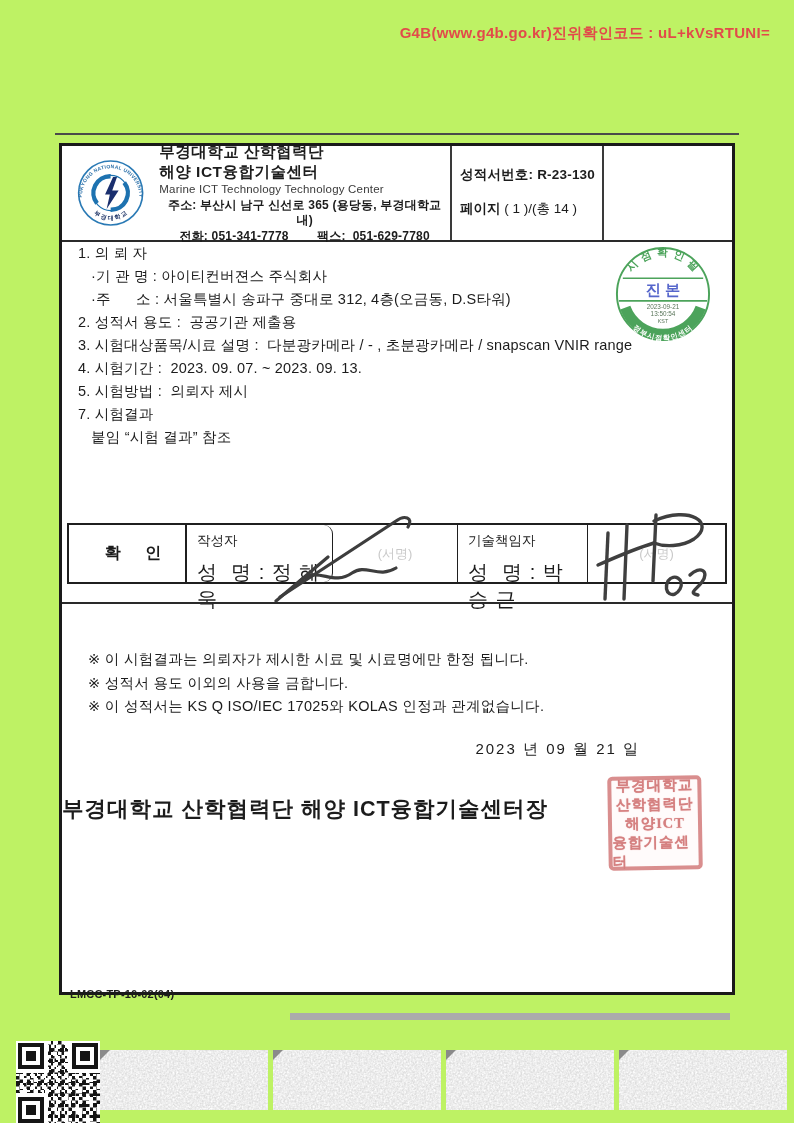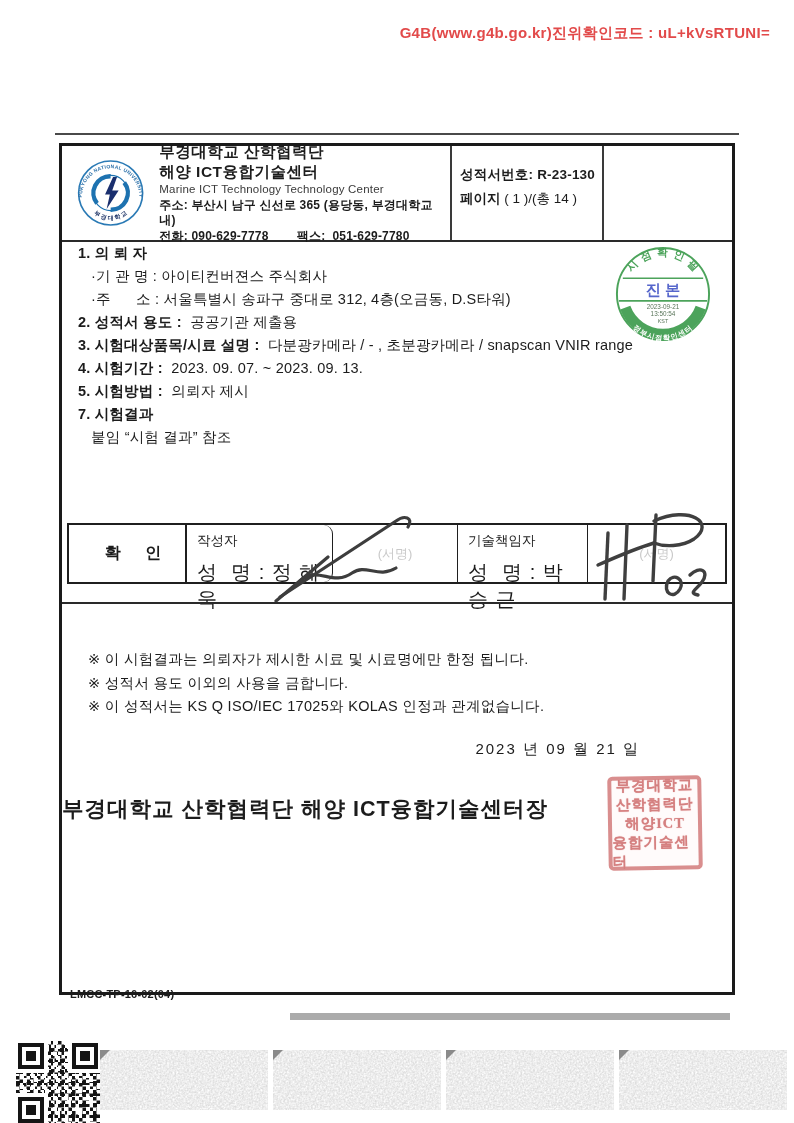--- a/index.html
+++ b/index.html
@@ -1,41 +1,41 @@
 <!DOCTYPE html>
 <html><head>
 <meta charset="utf-8">
 <style>
   html,body{margin:0;padding:0;background:#9e9e9e;}
-  .page{position:relative;width:794px;height:1123px;background:#ffffff;margin:0 auto;
+  .page{position:relative;width:794px;height:1123px;background:#bef264;margin:0 auto;
         font-family:"Liberation Sans","DejaVu Sans",sans-serif;color:#1c1c1c;overflow:hidden;}
   .abs{position:absolute;}
   
   .g4b{top:24px;right:24px;font-size:15px;font-weight:600;color:#e24a4a;letter-spacing:.3px;}
   
   .doc-title{top:82px;left:0;width:100%;text-align:center;font-size:40px;font-weight:800;
              letter-spacing:18px;color:#111;}
   .title-rule{top:133px;left:55px;width:684px;height:0;border-top:2.5px solid #4a4a4a;}
   
   .main-box{top:143px;left:59px;width:670px;height:846px;border:3px solid #1a1a1a;background:#fff;}
   
   .head-row{position:absolute;top:0;left:0;right:0;height:94px;display:flex;border-bottom:2px solid #2a2a2a;}
   .issuer-cell{width:388px;display:flex;align-items:center;padding:4px 0 4px 8px;box-sizing:border-box;}
   .issuer-text{margin-left:8px;line-height:1.25;}
   .org1,.org2{font-size:15.5px;font-weight:800;letter-spacing:.5px;}
   .org-en{font-size:11.5px;color:#3a3a3a;margin-top:1px;letter-spacing:.2px;}
-  .addr,.contact{font-size:12px;font-weight:700;margin-top:1px;letter-spacing:.2px;white-space:pre-wrap;}
+  .addr,.contact{font-size:12px;font-weight:700;margin-top:1px;letter-spacing:.2px;white-space:pre-wrap;text-align:center;}
   .meta-cell{width:152px;border-left:2px solid #3a3a3a;box-sizing:border-box;padding:20px 0 0 8px;}
   .meta-line1{font-size:13.5px;font-weight:800;letter-spacing:.2px;}
-  .meta-line2{font-size:13.5px;margin-top:6px;}
+  .meta-line2{font-size:13.5px;margin-top:16px;}
   .meta-line2 .pl{font-weight:800;}
   .meta-empty{flex:1;border-left:2px solid #3a3a3a;}
   
   .content{position:absolute;top:96px;left:16px;right:10px;font-size:14.5px;line-height:23px;letter-spacing:.2px;}
-  .item .lbl{font-weight:700;}
+  .item .lbl{font-weight:400;}
   .item .val{white-space:pre-wrap;}
   .subline{padding-left:13px;white-space:pre-wrap;}
   
   .vstamp{top:99px;left:552px;width:98px;height:98px;opacity:.93;}
   
   .sign-table{position:absolute;top:377px;left:5px;width:660px;height:61px;border:2px solid #1f1f1f;
               display:flex;box-sizing:border-box;}
   .cell{box-sizing:border-box;height:100%;}
   .c-confirm{width:118px;border-right:2px solid #1f1f1f;display:flex;align-items:center;justify-content:center;
              font-size:16px;font-weight:800;letter-spacing:10px;padding-left:22px;}
@@ -117,21 +117,21 @@
           <circle cx="50" cy="50" r="22" fill="#fff" stroke="#1d72b0" stroke-width="1.5"></circle>
           <path d="M 50 29 A 21 21 0 0 0 33 63" stroke="#1d72b0" stroke-width="5.5" fill="none"></path>
           <path d="M 50 71 A 21 21 0 0 0 67 37" stroke="#1d72b0" stroke-width="5.5" fill="none"></path>
           <polygon points="53,30 43,52 49,52 45,70 60,47 52,47 58,30" fill="#1a2f6e"></polygon>
         </svg>
         <div class="issuer-text">
           <div class="org1">부경대학교 산학협력단</div>
           <div class="org2">해양 ICT융합기술센터</div>
           <div class="org-en">Marine ICT Technology Technology Center</div>
           <div class="addr">주소: 부산시 남구 신선로 365 (용당동, 부경대학교 내)</div>
-          <div class="contact">전화: 090-629-7778        팩스:  051-629-7780</div>
+          <div class="contact">전화: 051-341-7778        팩스:  051-629-7780</div>
         </div>
       </div>
       <div class="meta-cell">
         <div class="meta-line1">성적서번호: R-23-130</div>
         <div class="meta-line2">
           <span class="pl">페이지</span>
           <span>( 1 )/(총  14 )</span>
         </div>
       </div>
       <div class="meta-empty"></div>

